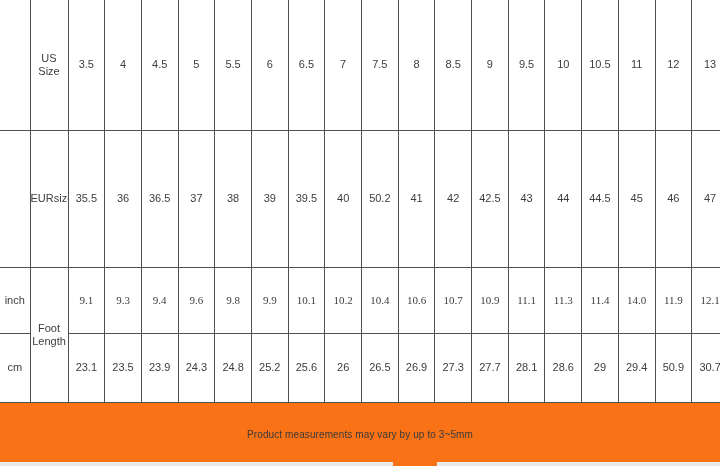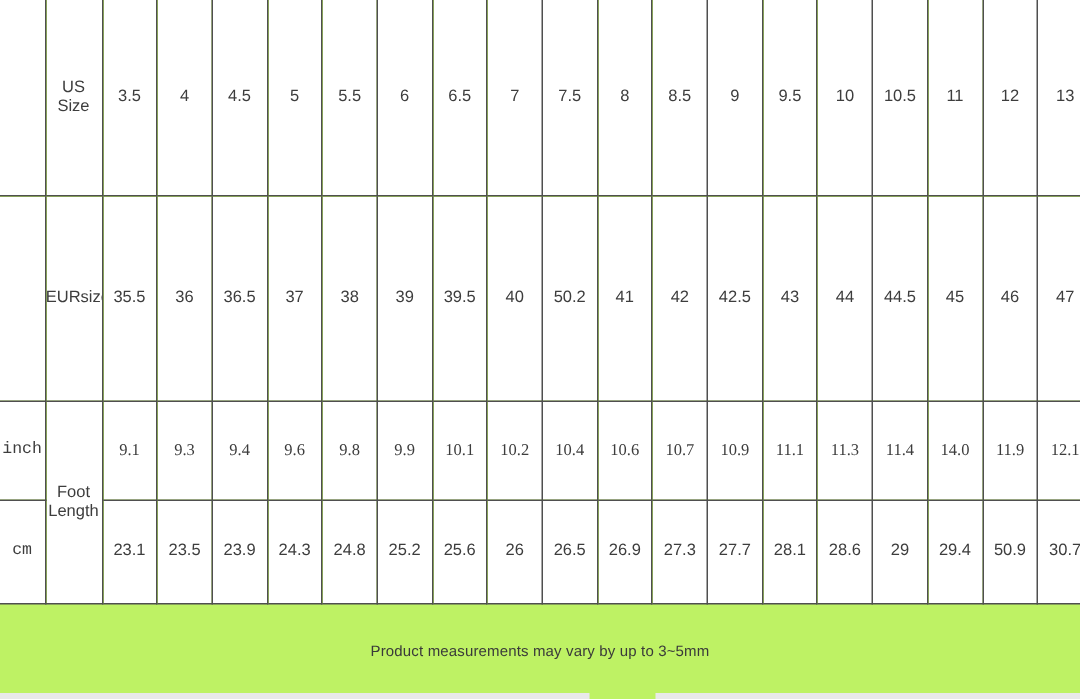--- a/index.html
+++ b/index.html
@@ -1,20 +1,20 @@
 <!DOCTYPE html>
 <html><head>
 <meta charset="utf-8">
 <style>
   html, body { margin: 0; padding: 0; background: #ffffff; }
   .screen {
     position: relative;
     width: 720px;
     height: 466px;
-    background: #bef264;
+    background: #f97316;
     overflow: hidden;
     font-family: "Liberation Sans", "DejaVu Sans", sans-serif;
     color: #3d3d3d;
   }
   .table-wrap {
     position: absolute;
     top: 0;
     left: 0;
     width: 720px;
     height: 406px;
@@ -31,21 +31,21 @@
     vertical-align: middle;
     font-size: 11px;
     line-height: 1.15;
     padding: 0;
     color: #3d3d3d;
     background: #ffffff;
     overflow: hidden;
   }
   
   table.size-chart tr:first-child > td { border-top: 0; }
-  table.size-chart td:first-child { border-left: 0; font-family: Liberation Mono, monospace; }
+  table.size-chart td:first-child { border-left: 0; }
   tr.row-us     { height: 130px; }
   tr.row-eur    { height: 137px; }
   tr.row-inch   { height: 66px; }
   tr.row-cm     { height: 69px; }
   td.foot-label { line-height: 1.15; margin-left: 36px; }
   td.inch-val   { vertical-align: bottom; padding-bottom: 3px; font-family: Liberation Serif, serif; }
   .footer-note {
     position: absolute;
     left: 0;
     top: 429px;

